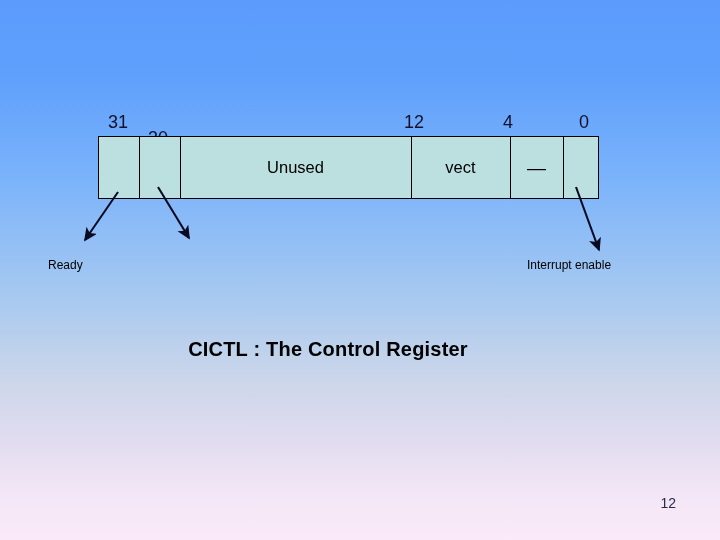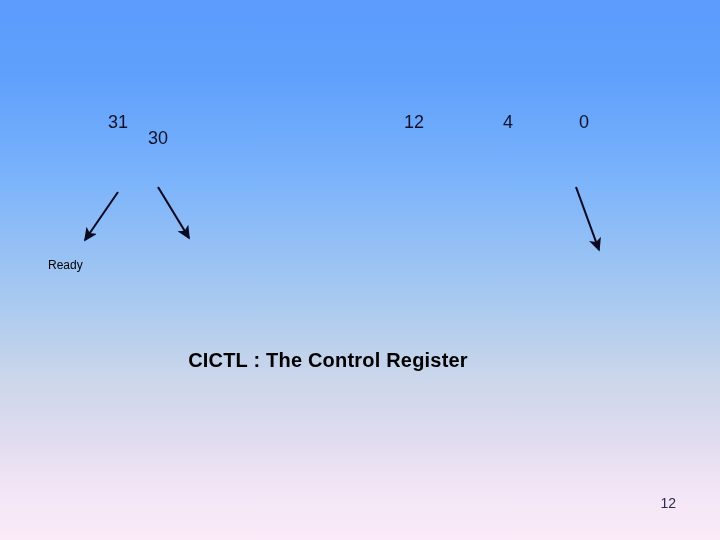--- a/index.html
+++ b/index.html
@@ -92,21 +92,20 @@
     position: absolute;
     left: 0;
     top: 338px;
     width: 656px;
     text-align: center;
     font-size: 20px;
     font-weight: bold;
     color: #000000;
     letter-spacing: 0.2px;
     font-family: "Liberation Sans", sans-serif;
-    margin-top: 11px;
   }
 
   
   #page-number {
     position: absolute;
     right: 44px;
     bottom: 29px;
     font-size: 14px;
     color: #2B2B4D;
     font-family: "Liberation Sans", sans-serif;
@@ -125,31 +124,45 @@
 <body>
 
 <div id="slide">
 
   <span class="bit-tick" style="left:108px; top:112px;">31</span>
   <span class="bit-tick" style="left:148px; top:128px;">30</span>
   <span class="bit-tick" style="left:404px; top:112px;">12</span>
   <span class="bit-tick" style="left:503px; top:112px;">4</span>
   <span class="bit-tick" style="left:579px; top:112px;">0</span>
 
+  <div id="register-diagram">
+    <div class="reg-box"></div>
+
+    <div class="reg-divider" style="left:41px;"></div>
+    <div class="reg-divider" style="left:82px;"></div>
+    <div class="reg-divider" style="left:313px;"></div>
+    <div class="reg-divider" style="left:412px;"></div>
+    <div class="reg-divider" style="left:465px;"></div>
+
+    <div class="reg-field-label" style="left:82px;  width:231px;">Unused</div>
+    <div class="reg-field-label" style="left:313px; width:99px;">vect</div>
+    <div class="reg-field-label" style="left:412px; width:53px; font-size:19px;">—</div>
+  </div>
 
   <svg id="arrow-layer" viewBox="0 0 720 540" xmlns="http://www.w3.org/2000/svg">
     <defs>
       <marker id="arrowhead" markerWidth="7" markerHeight="7" refX="5.6" refY="3" orient="auto" markerUnits="strokeWidth">
         <path d="M0,0 L6.4,3 L0,6 L1.6,3 z" fill="#0A0A23"></path>
       </marker>
     </defs>
     <line x1="118" y1="192" x2="85" y2="240" stroke="#0A0A23" stroke-width="2.1" marker-end="url(#arrowhead)"></line>
     <line x1="158" y1="187" x2="189" y2="238" stroke="#0A0A23" stroke-width="2.1" marker-end="url(#arrowhead)"></line>
     <line x1="576" y1="187" x2="599" y2="250" stroke="#0A0A23" stroke-width="2.1" marker-end="url(#arrowhead)"></line>
   </svg>
 
   <span class="callout" style="left:48px; top:258px;">Ready</span>
+  <span class="callout" style="left:527px; top:258px;">Interrupt enable</span>
 
   <div id="slide-title">CICTL : The Control Register</div>
 
   <div id="page-number">12</div>
 
 </div>
 
 </body></html>

